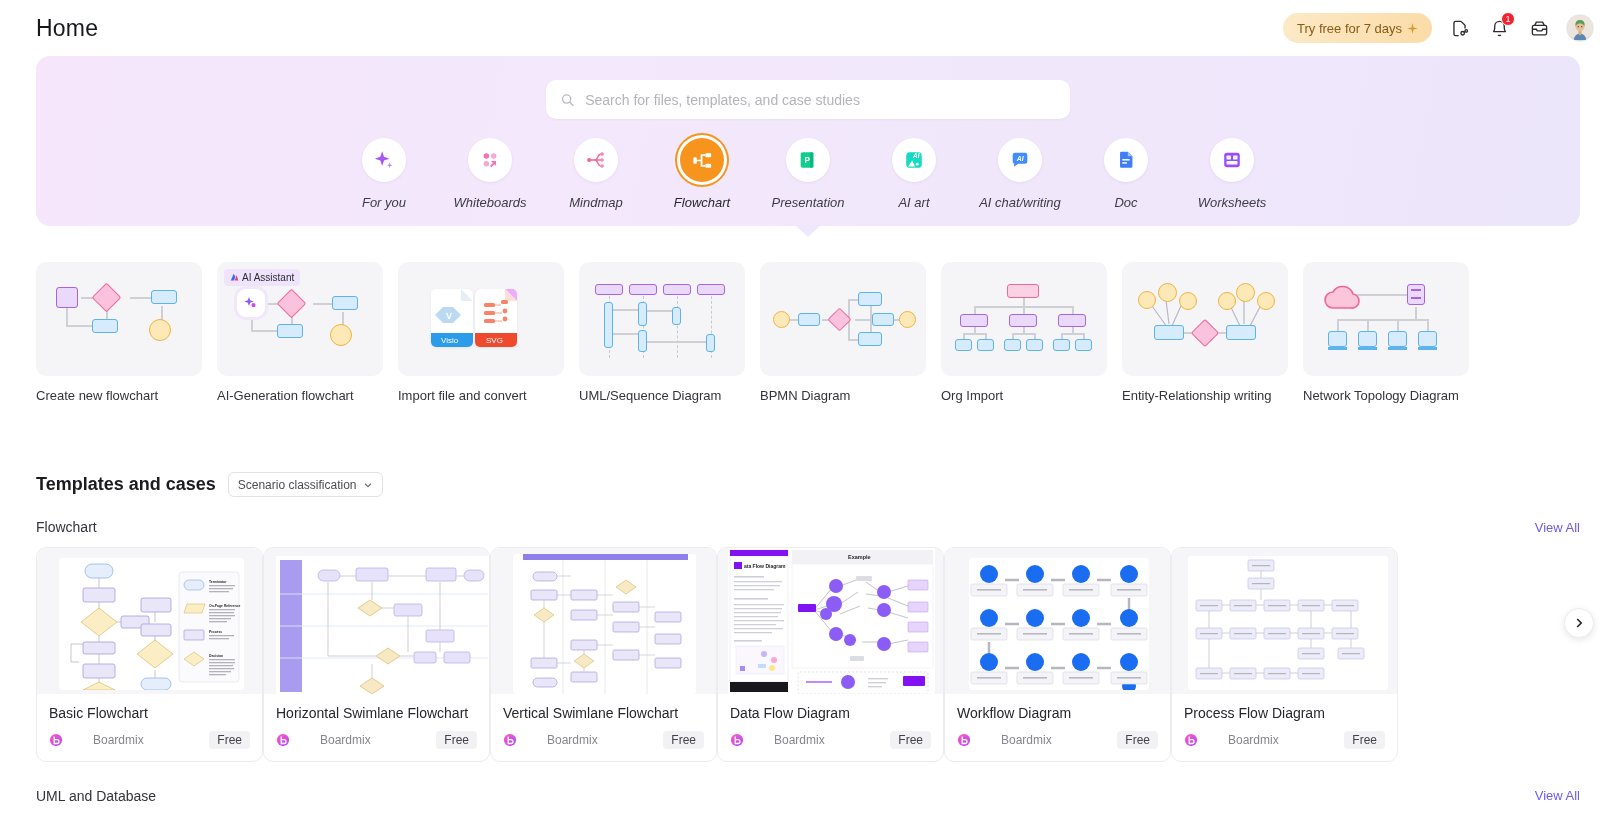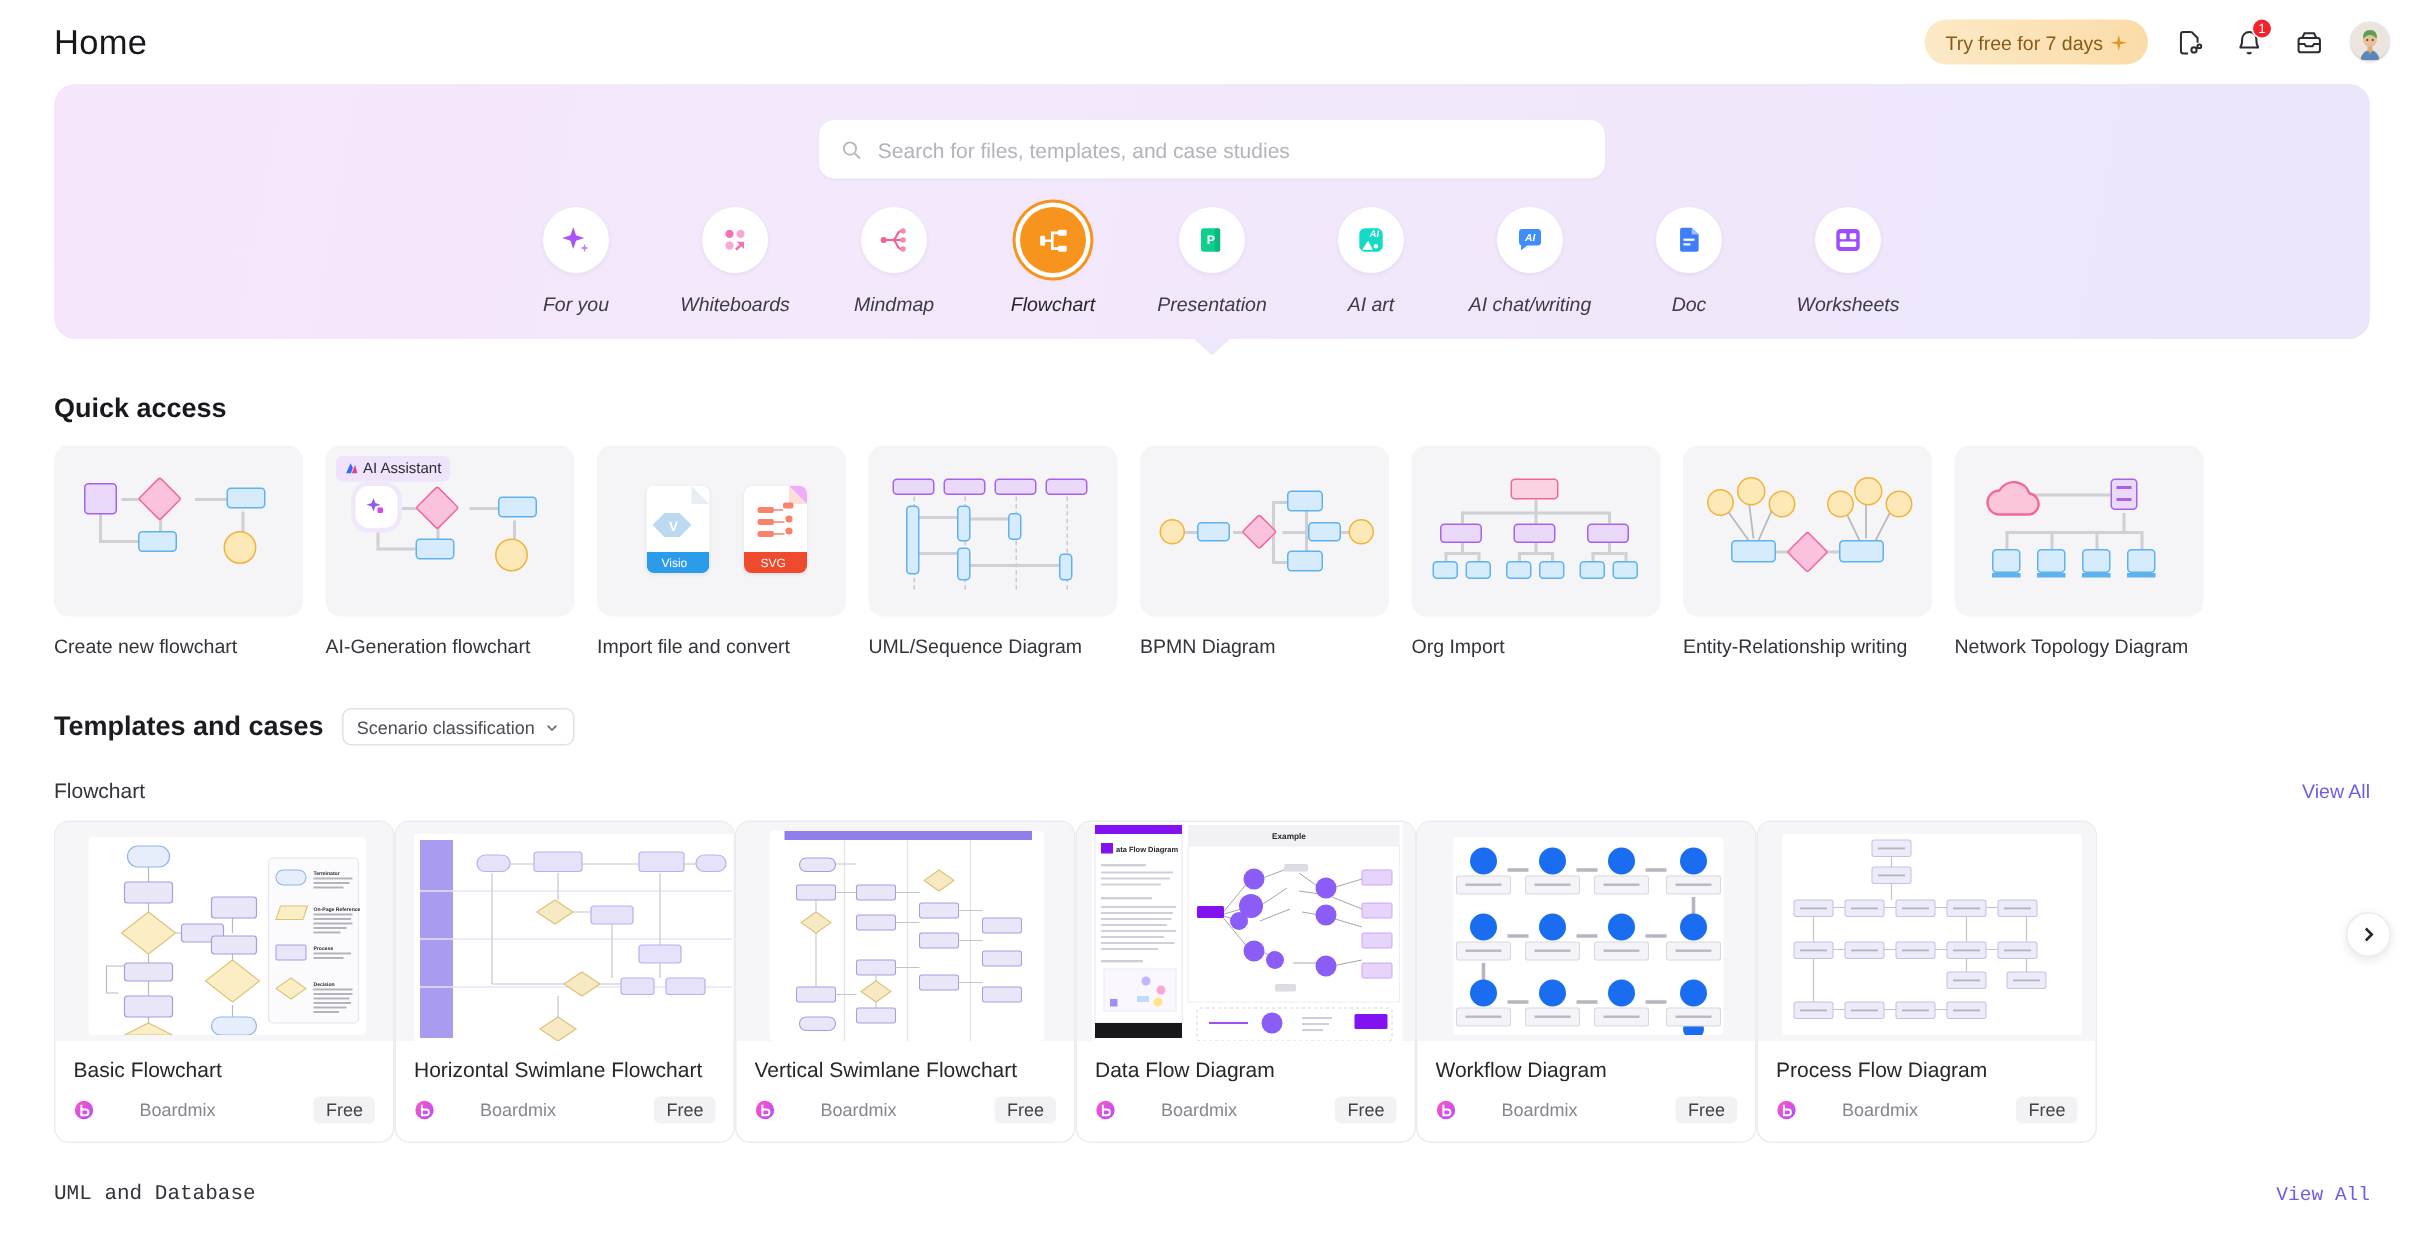--- a/index.html
+++ b/index.html
@@ -121,21 +121,21 @@
   .tfree {
     margin-left: auto; font-size: 12px; color: #42424a; background: #f2f2f5;
     border-radius: 4px; padding: 2px 8px;
   }
   .carousel-next {
     position: absolute; right: -14px; top: 61px; width: 30px; height: 30px;
     border-radius: 50%; background: #fff; border: 1px solid #ececf0;
     box-shadow: 0 2px 7px rgba(0,0,0,.10);
     display: flex; align-items: center; justify-content: center; cursor: pointer; z-index: 5;
   }
-  .bottom-row { display: flex; align-items: center; margin-top: 26px; font-family: Liberation Mono, monospace; }
+  .bottom-row { display: flex; align-items: flex-start; margin-top: 26px; }
   .bottom-row .view-all { margin-left: auto; }
 
   
   .nd { position: absolute; }
   .rectb { background: #d6ebfb; border: 1.5px solid #5cb3ee; border-radius: 3px; }
   .rectp { background: #ead9fb; border: 1.5px solid #a663e8; border-radius: 3px; }
   .rectk { background: #fbd2e4; border: 1.5px solid #f2669e; border-radius: 3px; }
   .circy { background: #fde8b8; border: 1.5px solid #f2b33d; border-radius: 50%; }
   .dia { background: #fbc2dd; border: 1.5px solid #f2669e; transform: rotate(45deg); border-radius: 2px; }
   .lineh { background: #cfcfd6; height: 1.5px; }
@@ -313,21 +313,20 @@
             <rect x="6" y="13" width="12" height="4" rx="1" fill="#ffffff"></rect>
           </svg>
         </div>
         <div class="cat-label">Worksheets</div>
       </div>
 
     </div>
   </div>
 
   <div class="quick-wrap">
-    <div class="quick-head">Quick access</div>
     <div class="quick-grid">
 
       <div class="qcard">
         <div class="qthumb">
           <div class="nd lineh" style="left:45px;top:35px;width:22px;"></div>
           <div class="nd lineh" style="left:94px;top:35px;width:22px;"></div>
           <div class="nd linev" style="left:70px;top:48px;height:20px;"></div>
           <div class="nd linev" style="left:125px;top:44px;height:22px;"></div>
           <div class="nd linev" style="left:30px;top:45px;height:18px;"></div>
           <div class="nd lineh" style="left:30px;top:63px;width:28px;"></div>
@@ -374,21 +373,21 @@
           <div class="nd" style="left:33px;top:27px;width:42px;height:58px;background:#fff;border-radius:5px;box-shadow:0 1px 3px rgba(0,0,0,.07);overflow:hidden;">
             <svg width="42" height="58" viewBox="0 0 42 58">
               <path d="M0 0 h30 l12 12 v46 H0 Z" fill="#ffffff"></path>
               <path d="M30 0 l12 12 h-12 z" fill="#e8eef5"></path>
               <path d="M12 18 h10 l8 8 -8 8 h-10 l-8-8 z" fill="#bcd9f2"></path>
               <text x="15" y="30" font-size="9" font-family="Liberation Sans, sans-serif" font-weight="bold" fill="#ffffff">V</text>
               <rect x="0" y="44" width="42" height="14" fill="#2b9bea"></rect>
               <text x="10" y="54" font-size="8" font-family="Liberation Sans, sans-serif" fill="#ffffff">Visio</text>
             </svg>
           </div>
-          <div class="nd" style="left:98px;top:27px;width:42px;height:58px;background:#f0abfc;border-radius:5px;box-shadow:0 1px 3px rgba(0,0,0,.07);overflow:hidden;text-decoration:underline;">
+          <div class="nd" style="left:77px;top:27px;width:42px;height:58px;background:#f0abfc;border-radius:5px;box-shadow:0 1px 3px rgba(0,0,0,.07);overflow:hidden;text-decoration:underline;">
             <svg width="42" height="58" viewBox="0 0 42 58">
               <path d="M0 0 h30 l12 12 v46 H0 Z" fill="#ffffff"></path>
               <path d="M30 0 l12 12 h-12 z" fill="#fbe0da"></path>
               <g fill="#f8836a">
                 <rect x="9" y="14" width="11" height="4" rx="1.5"></rect>
                 <rect x="26" y="11" width="7" height="4" rx="1.5"></rect>
                 <rect x="9" y="22" width="11" height="4" rx="1.5"></rect>
                 <circle cx="30" cy="22" r="2.4"></circle>
                   <circle cx="30" cy="30" r="2.4"></circle>
                 <rect x="9" y="30" width="11" height="4" rx="1.5"></rect>

